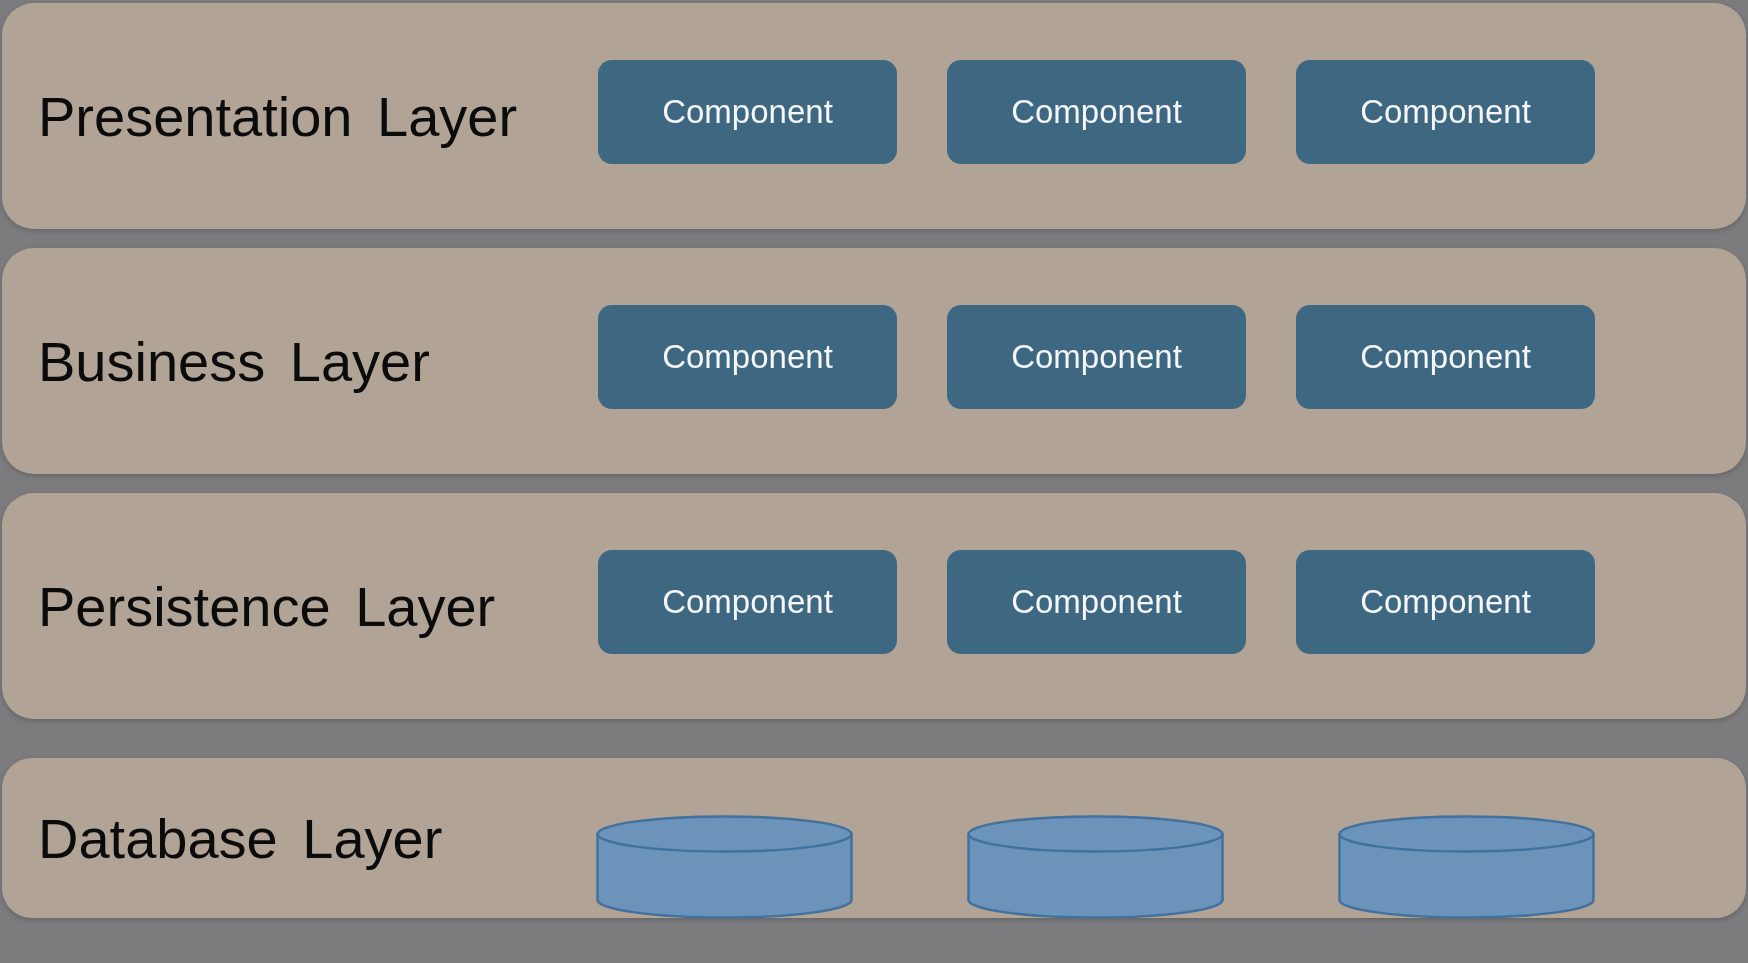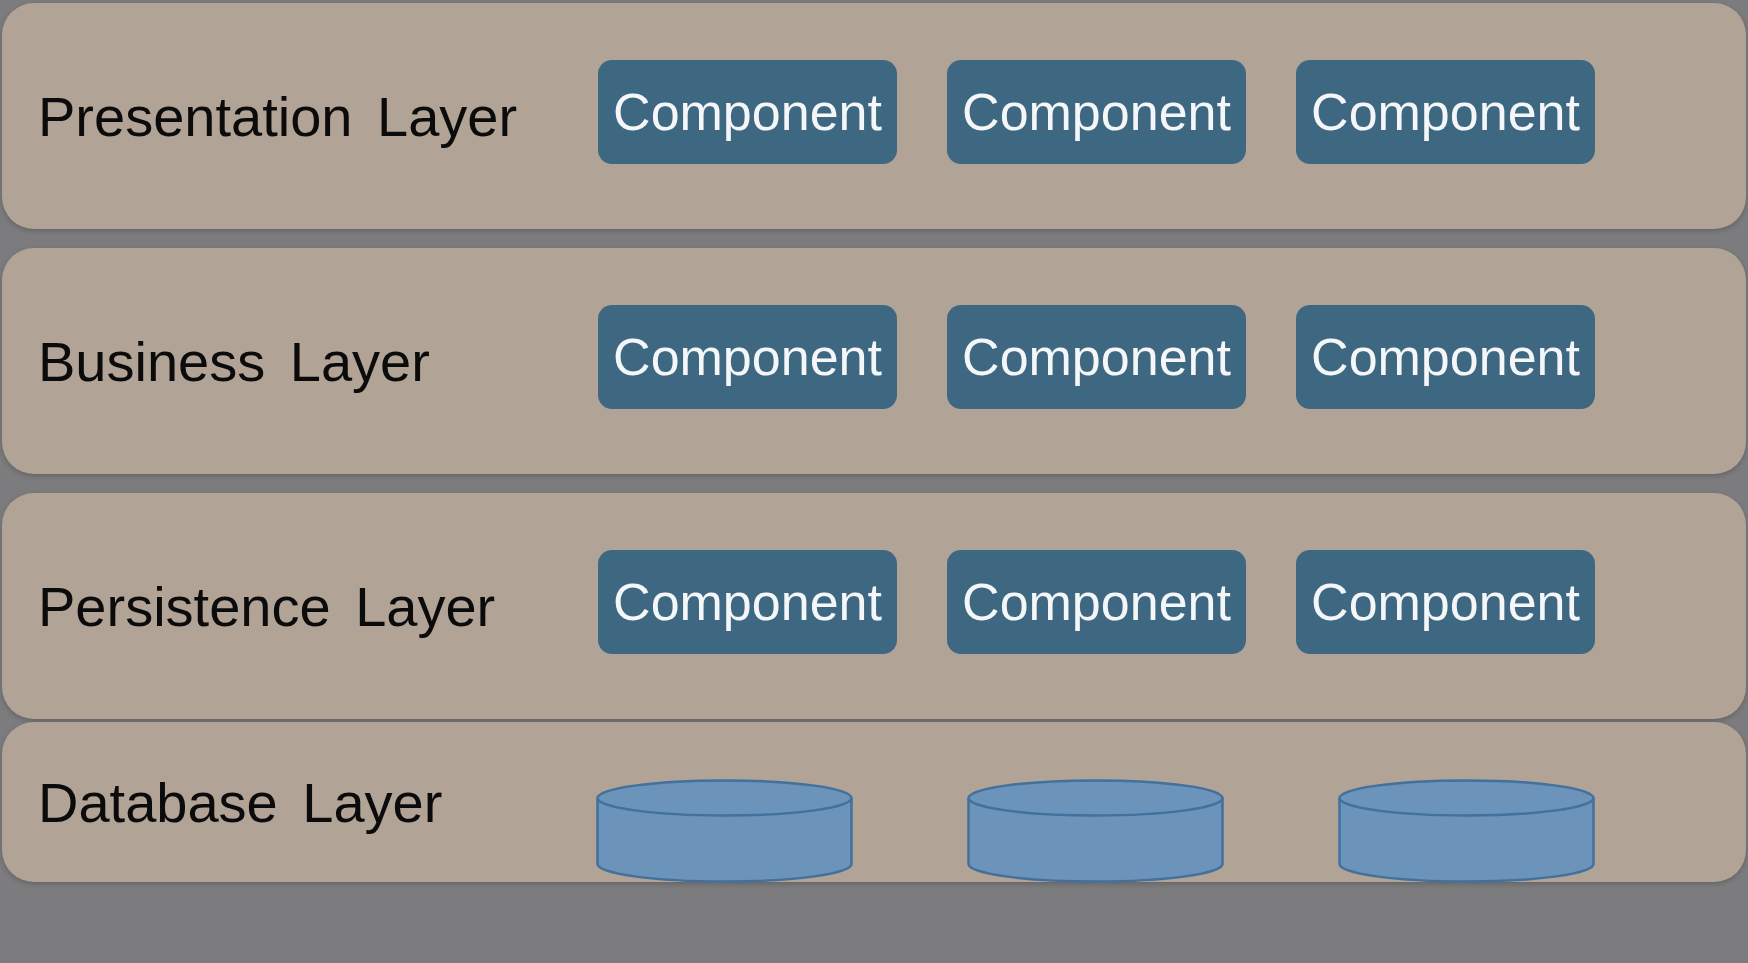--- a/index.html
+++ b/index.html
@@ -19,21 +19,21 @@
     position: absolute;
     left: 2px;
     width: 1744px;
     background: var(--panel, #b1a396);
     border-radius: 32px;
     box-shadow: 0 2px 5px rgba(30,30,30,0.25);
   }
   .panel-presentation { top: 3px;   height: 226px; }
   .panel-business     { top: 248px; height: 226px; }
   .panel-persistence  { top: 493px; height: 226px; }
-  .panel-database     { top: 722px; height: 160px; }
+  .panel-database     { top: 758px; height: 160px; border-radius: 30px; }
 
   .layer-label {
     position: absolute;
     left: 36px;
     top: 50%;
     transform: translateY(-50%);
     margin: 0;
     font-size: 56px;
     font-weight: 400;
     letter-spacing: 0px;
@@ -53,21 +53,21 @@
     left: 594px;
     gap: 114px;
   }
 
   .component {
     width: 299px;
     height: 104px;
     border-radius: 14px;
     background: var(--component, #3e6782);
     color: var(--component-text, #f4f6f8);
-    font-size: 52px;
+    font-size: 33px;
     display: flex;
     align-items: center;
     justify-content: center;
     white-space: nowrap;
   }
 
   .cylinder { display: block; }
   .cylinder .cyl-shape {
     fill: var(--cylinder-fill, #6c93ba);
     stroke: var(--cylinder-stroke, #41719c);

